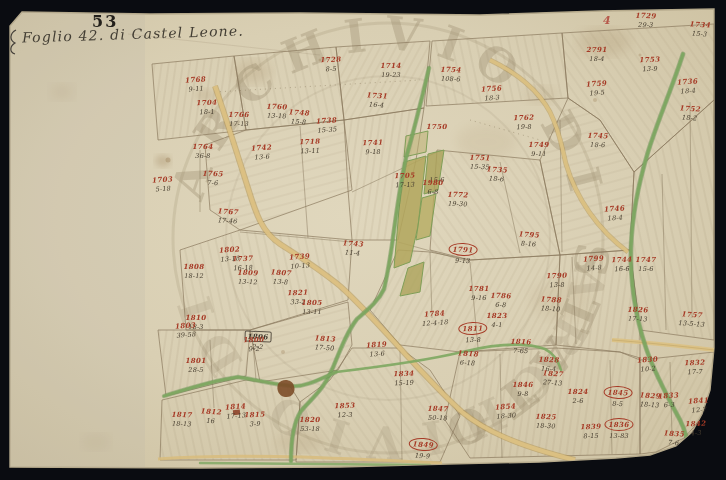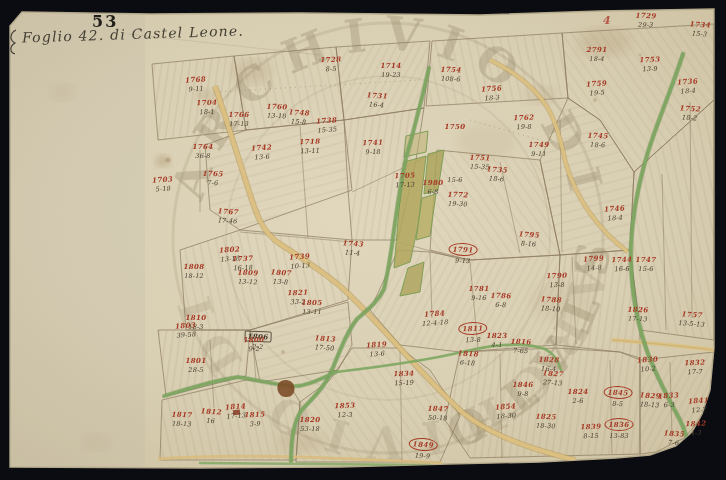--- a/index.html
+++ b/index.html
@@ -284,21 +284,21 @@
         <span class="pann">17-46</span>
       </div>
       <div class="plabel" style="left: 163px; top: 184px; transform: translate(-50%, -50%) rotate(-4deg);">
         <span class="pnum">1703</span>
         <span class="pann">5-18</span>
       </div>
       <div class="plabel" style="left: 310px; top: 146px; transform: translate(-50%, -50%) rotate(-2deg);">
         <span class="pnum">1718</span>
         <span class="pann">13-11</span>
       </div>
-      <div class="plabel" style="left: 455px; top: 153px; transform: translate(-50%, -50%) rotate(0deg); gap: 44px;">
+      <div class="plabel" style="left: 437px; top: 153px; transform: translate(-50%, -50%) rotate(0deg); gap: 44px;">
         <span class="pnum">1750</span>
         <span class="pann">15-6</span>
       </div>
       <div class="plabel" style="left: 480px; top: 162px; transform: translate(-50%, -50%) rotate(2deg);">
         <span class="pnum">1751</span>
         <span class="pann">15-35</span>
       </div>
       <div class="plabel" style="left: 497px; top: 174px; transform: translate(-50%, -50%) rotate(4deg);">
         <span class="pnum">1735</span>
         <span class="pann">18-6</span>
@@ -404,21 +404,21 @@
         <span class="pann">18-10</span>
       </div>
       <div class="plabel" style="left: 435px; top: 318px; transform: translate(-50%, -50%) rotate(-4deg);">
         <span class="pnum">1784</span>
         <span class="pann">12-4-18</span>
       </div>
       <div class="plabel circ" style="left: 473px; top: 333px; transform: translate(-50%, -50%) rotate(-2deg);">
         <span class="pnum">1811</span>
         <span class="pann">13-8</span>
       </div>
-      <div class="plabel" style="left: 497px; top: 340px; transform: translate(-50%, -50%) rotate(0deg);">
+      <div class="plabel" style="left: 497px; top: 320px; transform: translate(-50%, -50%) rotate(0deg);">
         <span class="pnum">1823</span>
         <span class="pann">4-1</span>
       </div>
       <div class="plabel" style="left: 521px; top: 346px; transform: translate(-50%, -50%) rotate(2deg);">
         <span class="pnum">1816</span>
         <span class="pann">7-65</span>
       </div>
       <div class="plabel" style="left: 468px; top: 358px; transform: translate(-50%, -50%) rotate(4deg);">
         <span class="pnum">1818</span>
         <span class="pann">6-18</span>

